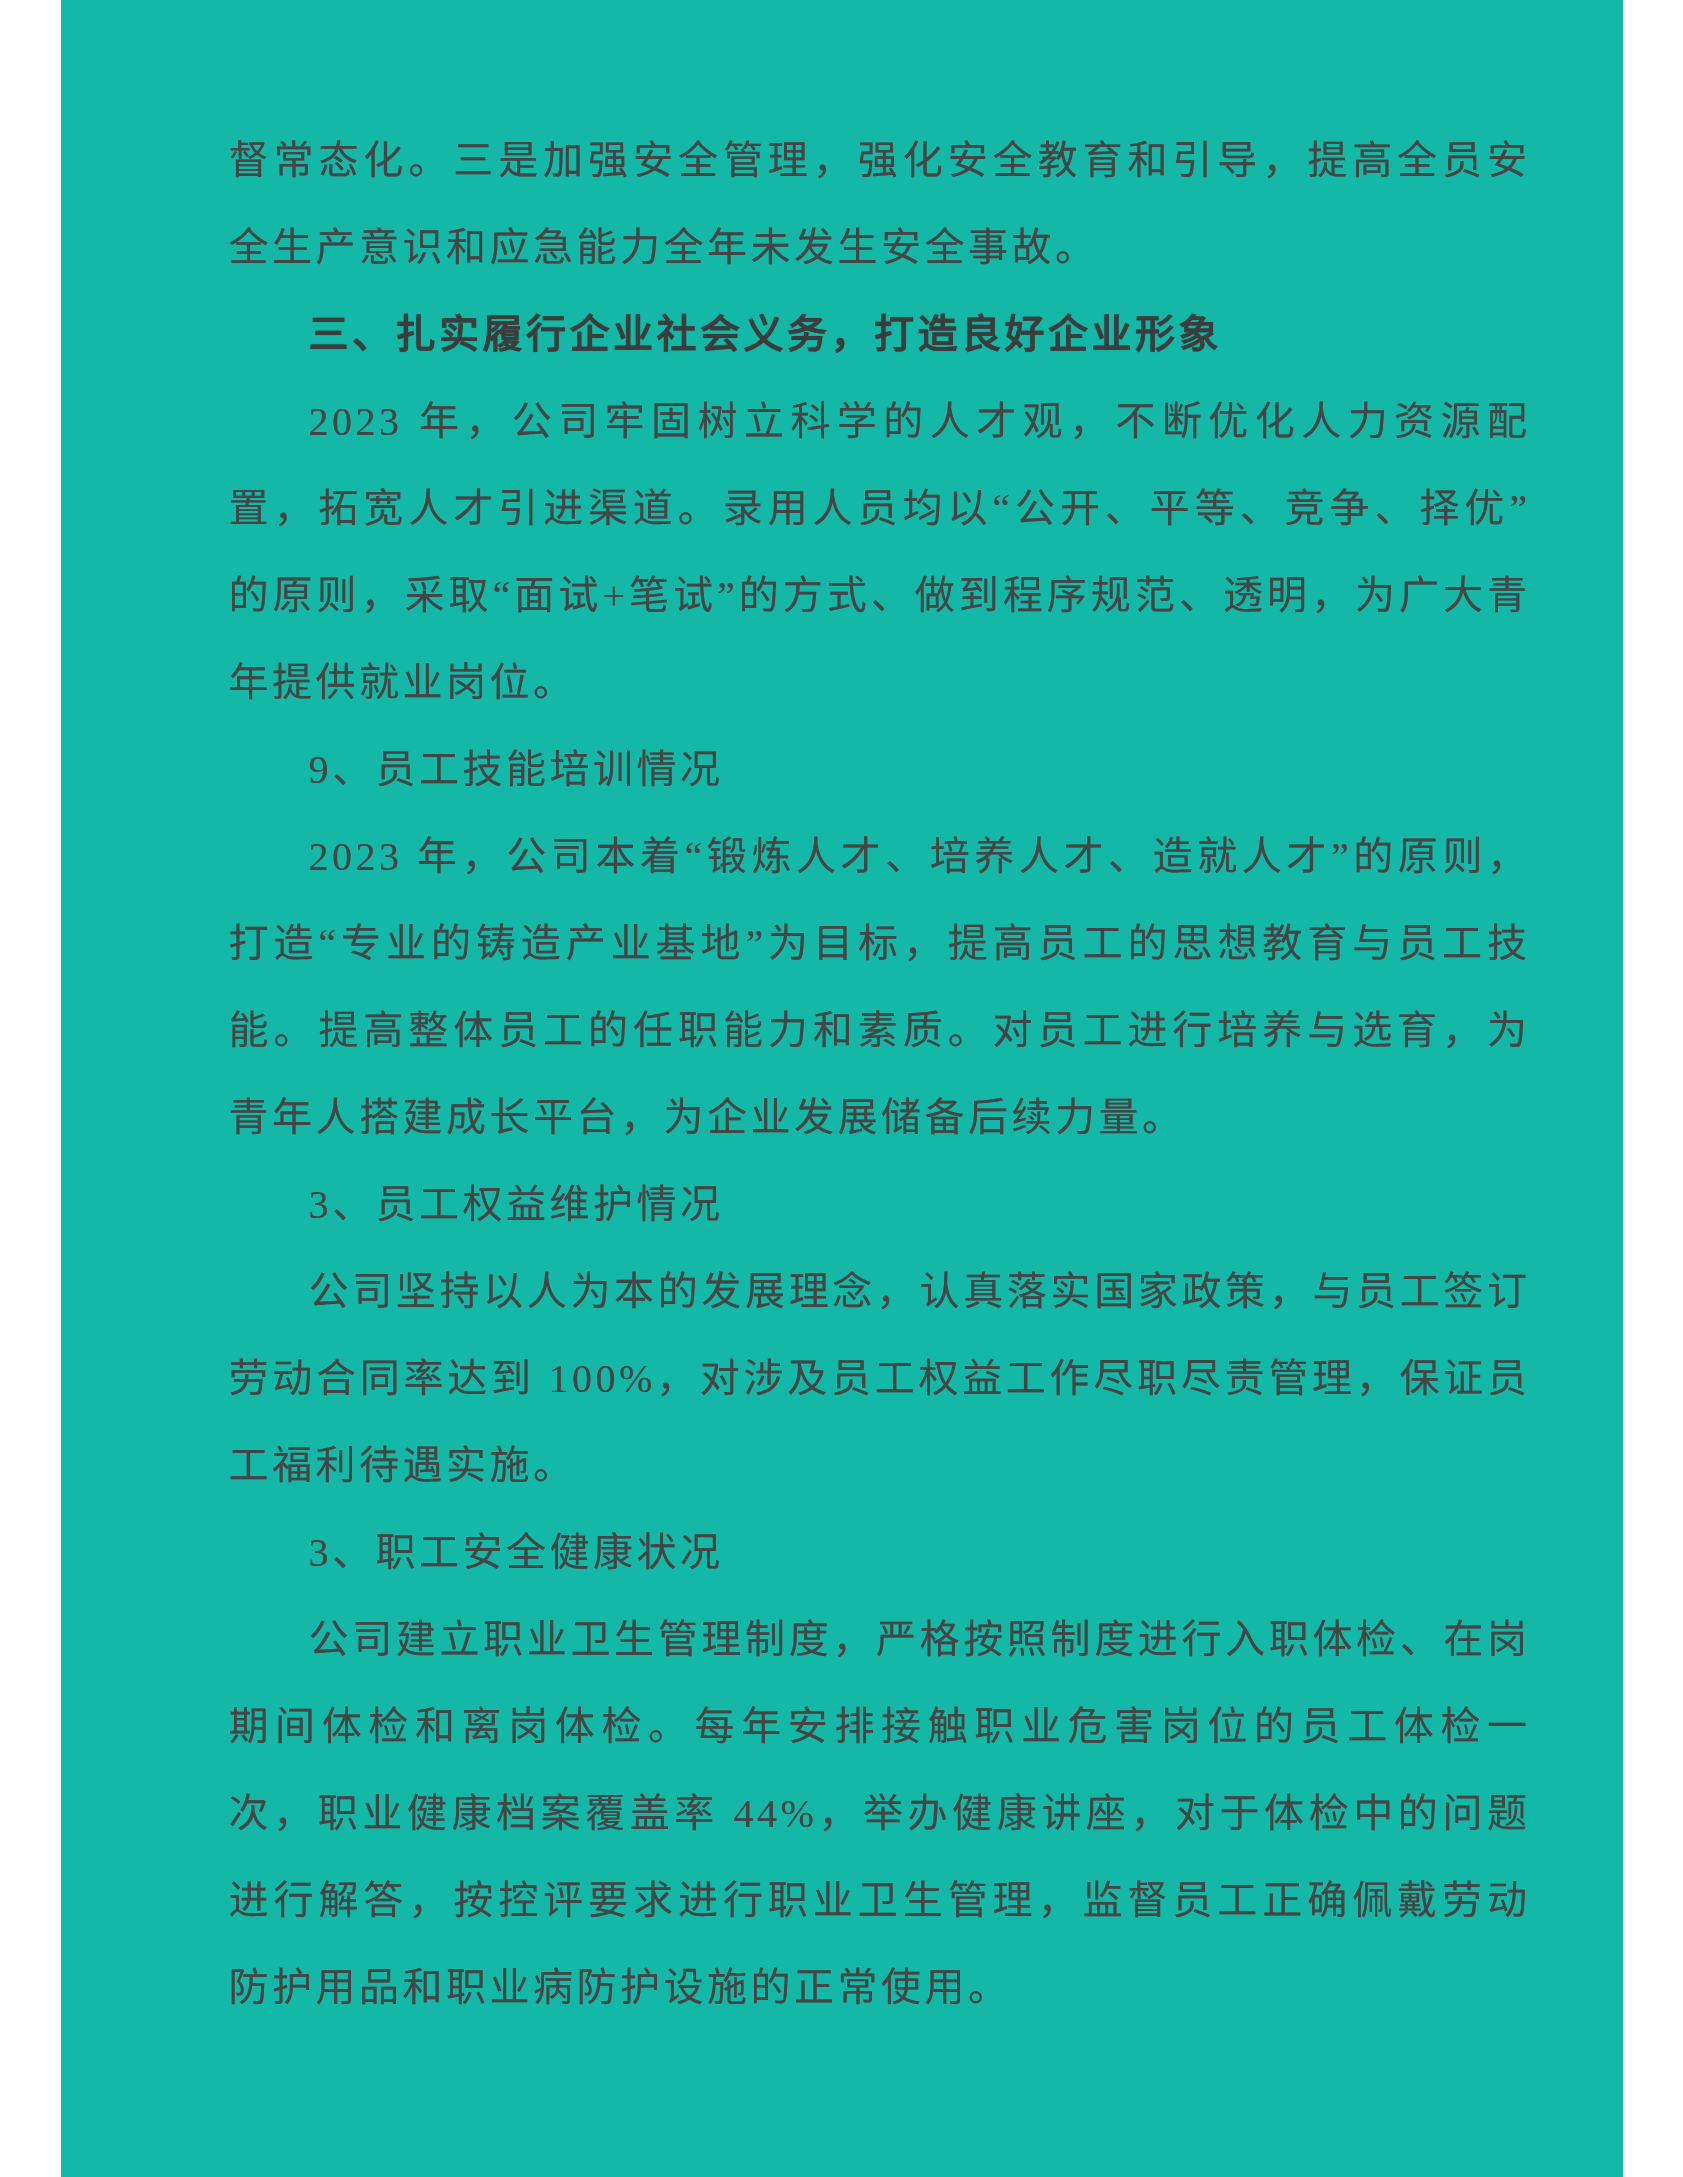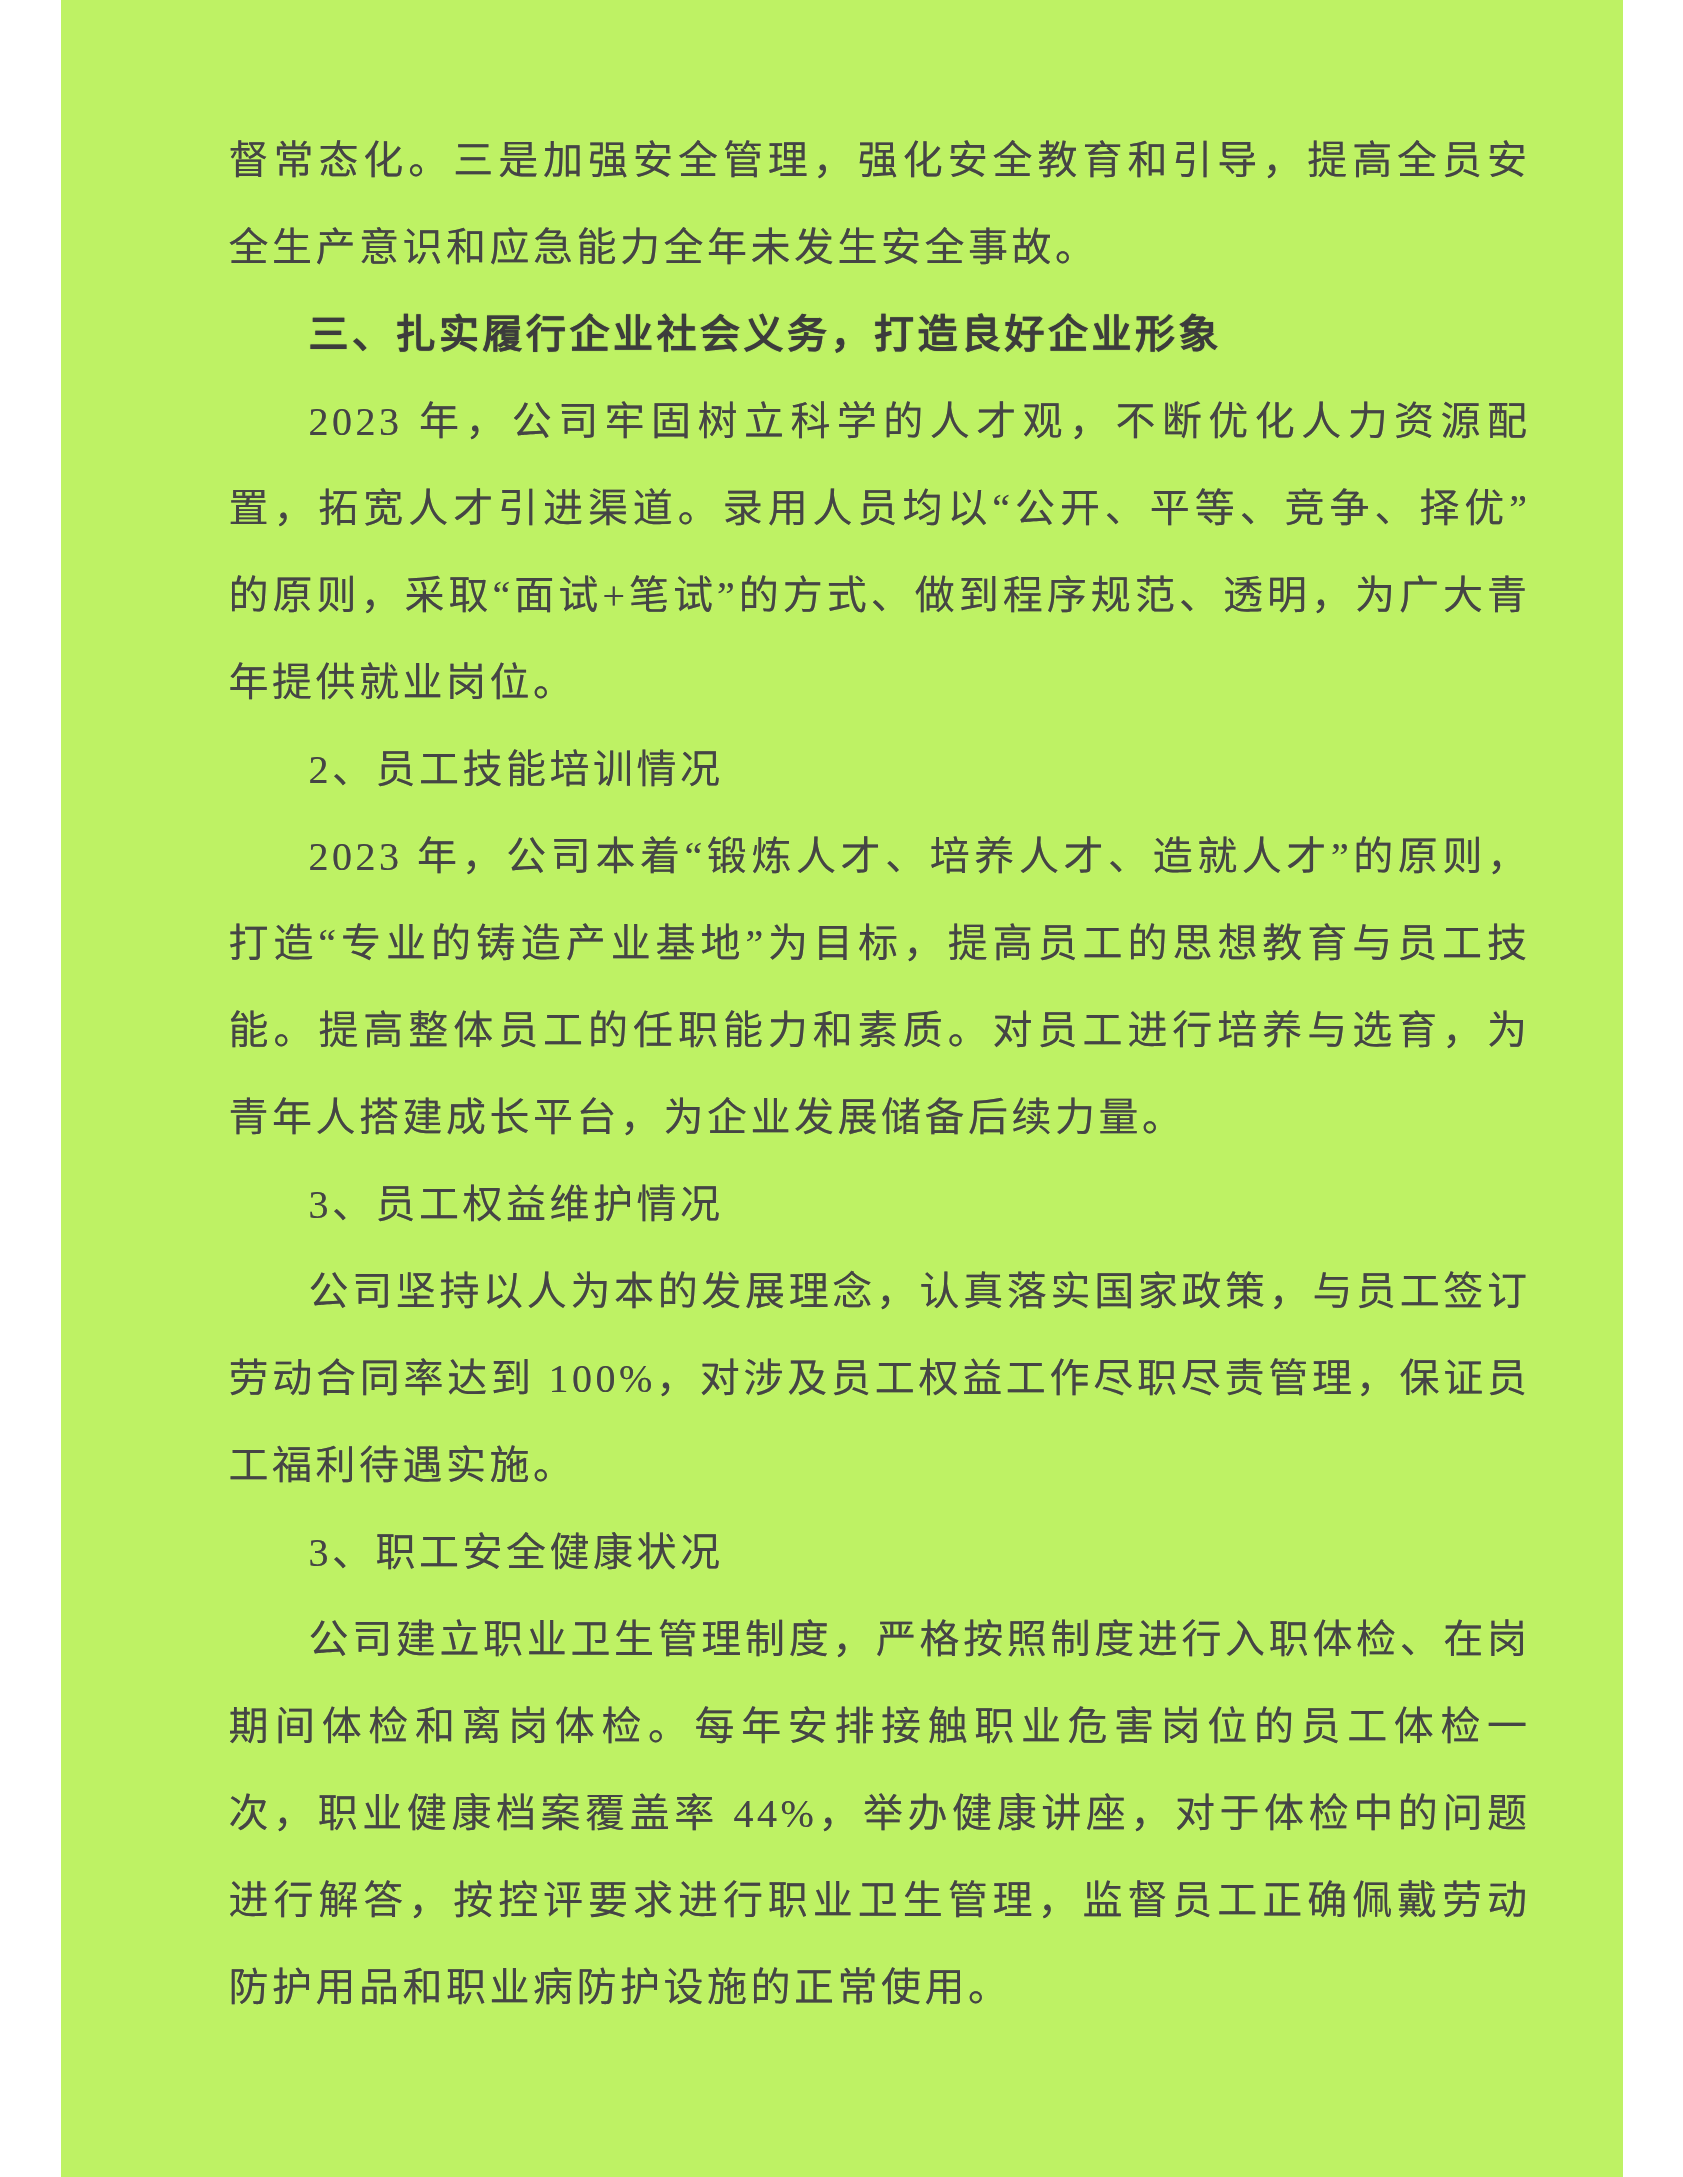--- a/index.html
+++ b/index.html
@@ -6,21 +6,21 @@
   html, body {
     margin: 0;
     padding: 0;
     background: #ffffff;
   }
   .page {
     position: relative;
     width: 1562px;
     height: 2177px;
     margin: 0 auto;
-    background: #bef264;
+    background: #14b8a6;
     box-sizing: border-box;
     padding: 117px 92px 40px 168px;
     overflow: hidden;
     font-family: "Liberation Serif", "DejaVu Serif", serif;
   }
   .doc-body {
     width: 100%;
   }
   .doc-body p {
     margin: 0;
@@ -48,21 +48,21 @@
   }
 </style>
 </head>
 <body>
 
 <div class="page">
   <div class="doc-body" id="doc-body">
       <p class="para-continued">督常态化。三是加强安全管理，强化安全教育和引导，提高全员安全生产意识和应急能力全年未发生安全事故。</p>
       <p class="para-heading1">三、扎实履行企业社会义务，打造良好企业形象</p>
       <p class="para-body">2023 年，公司牢固树立科学的人才观，不断优化人力资源配置，拓宽人才引进渠道。录用人员均以“公开、平等、竞争、择优”的原则，采取“面试+笔试”的方式、做到程序规范、透明，为广大青年提供就业岗位。</p>
-      <p class="para-subheading">2、员工技能培训情况</p>
+      <p class="para-subheading">9、员工技能培训情况</p>
       <p class="para-body">2023 年，公司本着“锻炼人才、培养人才、造就人才”的原则，打造“专业的铸造产业基地”为目标，提高员工的思想教育与员工技能。提高整体员工的任职能力和素质。对员工进行培养与选育，为青年人搭建成长平台，为企业发展储备后续力量。</p>
       <p class="para-subheading">3、员工权益维护情况</p>
       <p class="para-body">公司坚持以人为本的发展理念，认真落实国家政策，与员工签订劳动合同率达到 100%，对涉及员工权益工作尽职尽责管理，保证员工福利待遇实施。</p>
       <p class="para-subheading">3、职工安全健康状况</p>
       <p class="para-body">公司建立职业卫生管理制度，严格按照制度进行入职体检、在岗期间体检和离岗体检。每年安排接触职业危害岗位的员工体检一次，职业健康档案覆盖率 44%，举办健康讲座，对于体检中的问题进行解答，按控评要求进行职业卫生管理，监督员工正确佩戴劳动防护用品和职业病防护设施的正常使用。</p>
     </div>
 </div>
 
 
 </body></html>

